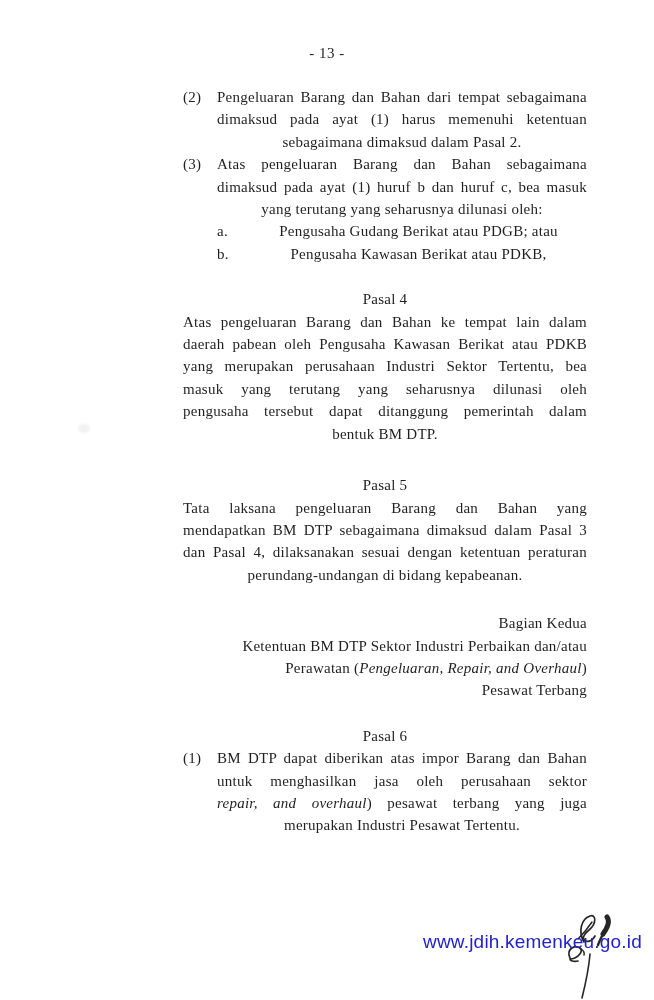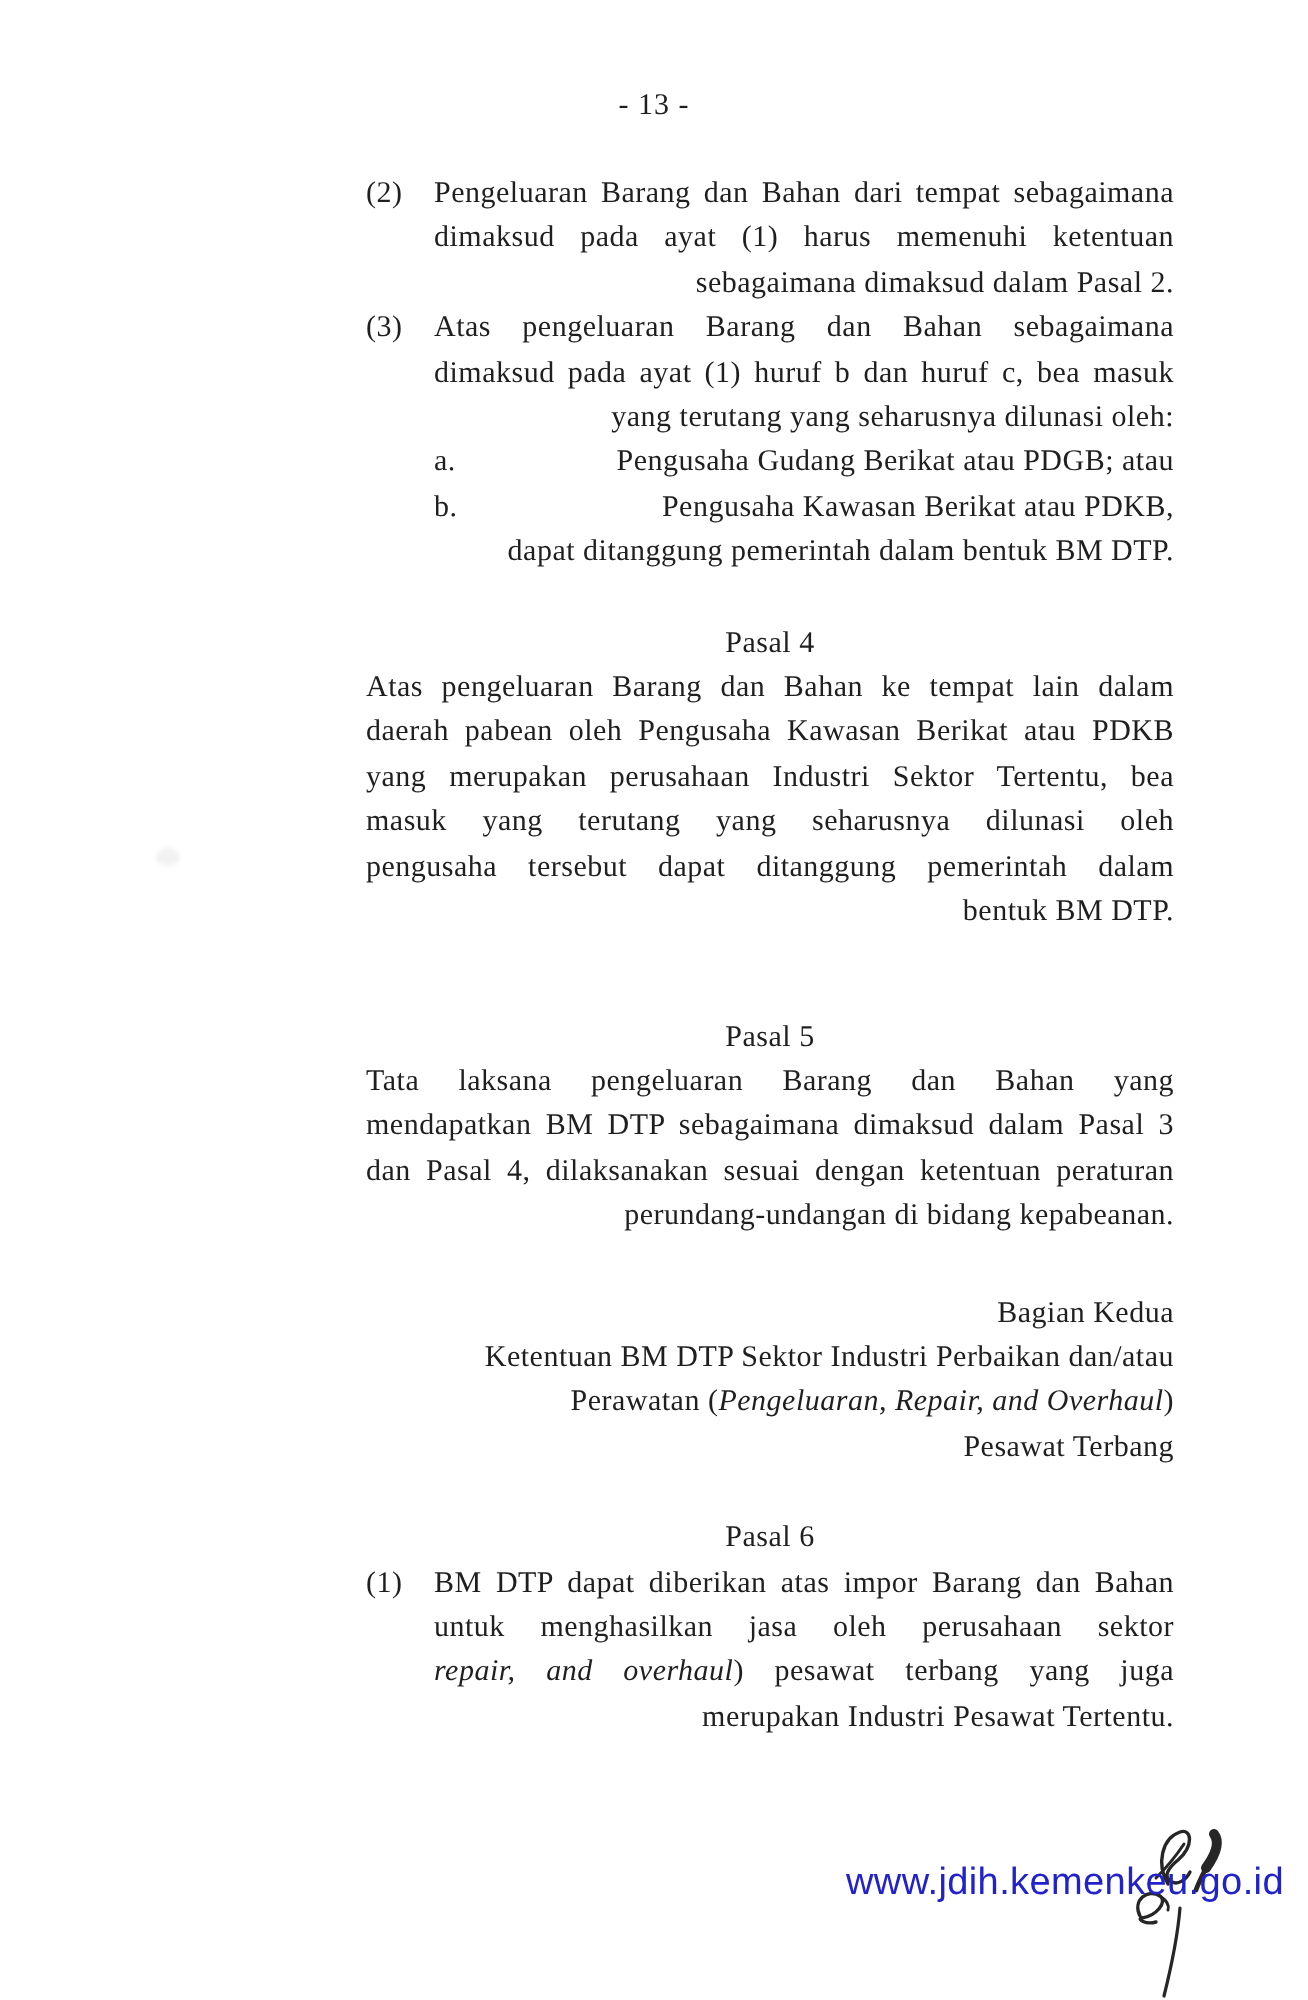--- a/index.html
+++ b/index.html
@@ -9,30 +9,30 @@
   }
   .page-number{
     position:absolute;top:42px;left:0;width:654px;text-align:center;
     font-size:15px;line-height:22px;letter-spacing:0.5px;
   }
   .doc{
     position:absolute;left:183px;top:86px;width:404px;
     font-size:15px;line-height:22.4px;letter-spacing:0.25px;
   }
   .jline{text-align:justify;text-align-last:justify;white-space:nowrap;}
-  .lline{text-align:right;white-space:nowrap;}
+  .lline{text-align:center;white-space:nowrap;}
   .cline{text-align:right;white-space:nowrap;}
   .item{position:relative;padding-left:34px;}
   .item-label{position:absolute;left:0;top:0;}
   .sub{position:relative;padding-left:33px;}
   .sub-label{position:absolute;left:0;top:0;}
   .heading{text-align:center;}
   .mt23{margin-top:23px;}
   .mt26{margin-top:26px;}
-  .mt29{margin-top:40px;}
+  .mt29{margin-top:29px;}
   .ital{font-style:italic;}
   .signature{position:absolute;left:540px;top:898px;width:114px;height:102px;}
   .jdih-link{
     position:absolute;left:423px;top:928px;
     font-family:"Liberation Sans",sans-serif;font-size:19px;line-height:28px;
     color:#2222cc;text-decoration:none;letter-spacing:0.2px;cursor:pointer;
   }
   .smudge{
     position:absolute;left:78px;top:424px;width:12px;height:9px;border-radius:50%;
     background:rgba(90,90,90,0.08);filter:blur(1px);
@@ -60,21 +60,20 @@
       <div class="jline">dimaksud pada ayat (1) huruf b dan huruf c, bea masuk</div>
       <div class="lline">yang terutang yang seharusnya dilunasi oleh:</div>
       <div class="sub">
         <span class="sub-label">a.</span>
         <div class="lline">Pengusaha Gudang Berikat atau PDGB; atau</div>
       </div>
       <div class="sub">
         <span class="sub-label">b.</span>
         <div class="lline">Pengusaha Kawasan Berikat atau PDKB,</div>
       </div>
-      <div class="lline">dapat ditanggung pemerintah dalam bentuk BM DTP.</div>
     </div>
 
     <div class="heading mt23">Pasal 4</div>
     <div>
       <div class="jline">Atas pengeluaran Barang dan Bahan ke tempat lain dalam</div>
       <div class="jline">daerah pabean oleh Pengusaha Kawasan Berikat atau PDKB</div>
       <div class="jline">yang merupakan perusahaan Industri Sektor Tertentu, bea</div>
       <div class="jline">masuk yang terutang yang seharusnya dilunasi oleh</div>
       <div class="jline">pengusaha tersebut dapat ditanggung pemerintah dalam</div>
       <div class="lline">bentuk BM DTP.</div>

